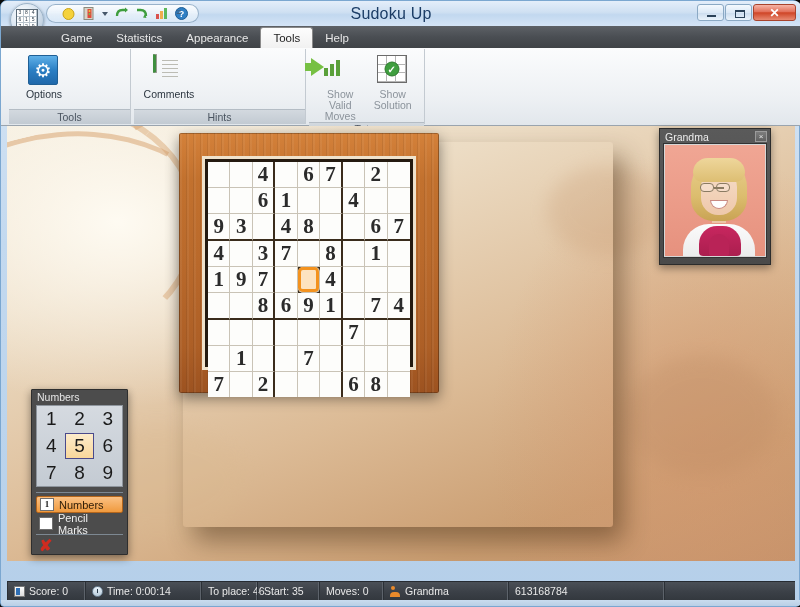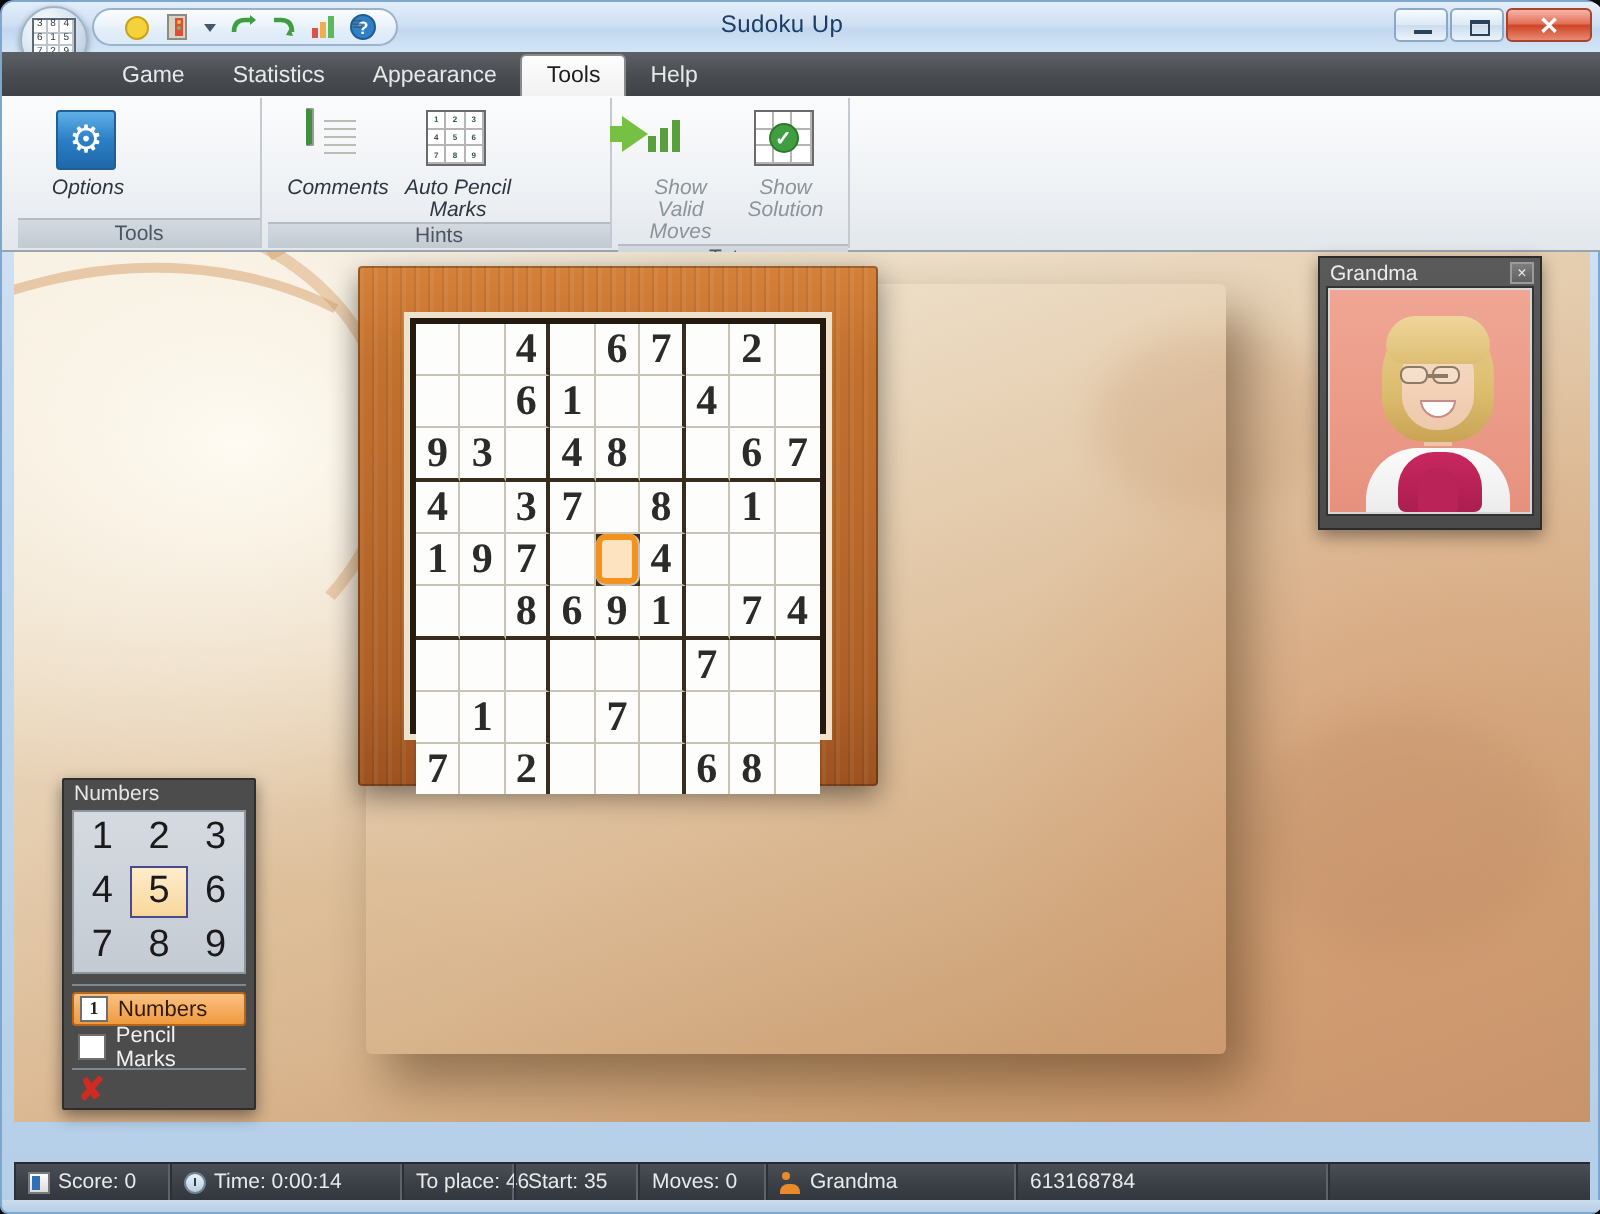--- a/index.html
+++ b/index.html
@@ -18,21 +18,21 @@
   }
 
   
   #titlebar {
     position: absolute; left: 0; top: 0; width: 800px; height: 25px;
     background: linear-gradient(180deg,#e4eefa 0%,#cfe0f2 45%,#c2d8ef 55%,#d4e4f6 100%);
     border-radius: 6px 6px 0 0;
   }
   #title-text {
     position: absolute; left: 0; top: 4px; width: 780px; text-align: center;
-    font-size: 12px; color: #1c3d66; letter-spacing: .2px;
+    font-size: 16px; color: #1c3d66; letter-spacing: .2px;
   }
   #app-orb {
     position: absolute; left: 9px; top: 2px; width: 34px; height: 34px;
     border-radius: 50%;
     background: radial-gradient(circle at 35% 30%, #fafcfe 0%, #dce7f2 45%, #a8bccf 100%);
     border: 1px solid #9db4c9;
     box-shadow: 0 1px 3px rgba(0,0,0,.35);
     display: flex; align-items: center; justify-content: center;
   }
   #app-orb .grid9 {
@@ -116,21 +116,21 @@
     height: 15px; font-size: 10.5px; color: #4b5561; text-align: center;
     background: linear-gradient(180deg,#d3d9df,#c2cad2);
     border-top: 1px solid #b4bcc4;
     display: flex; align-items: center; justify-content: center;
   }
   .ritem {
     width: 58px; display: flex; flex-direction: column; align-items: center; gap: 2px;
     padding-top: 2px; cursor: default;
   }
   .ritem .ico { width: 32px; height: 32px; position: relative; }
-  .ritem .lbl { font-size: 10.5px; color: #2c3640; text-align: center; line-height: 11px; font-style: italic; }
+  .ritem .lbl { font-size: 10.5px; color: #2c3640; text-align: center; line-height: 11px; }
   .ritem.dim .lbl { color: #8b939b; }
 
   
   .ico-gear {
     width:30px;height:30px;border:1px solid #1f5f95;border-radius:2px;
     background:linear-gradient(180deg,#5fb0e8 0%,#2b7fc4 50%,#1f68aa 100%);
     display:flex;align-items:center;justify-content:center;color:#fff;font-size:19px;line-height:1;
   }
   .ico-people { position:relative; width:32px;height:30px; }
   .ico-people .p1, .ico-people .p2 { position:absolute; bottom:1px; }
@@ -484,36 +484,20 @@
       </div>
       <div class="rgroup-label">Tools</div>
     </div>
 
     <div class="rgroup" style="left:133px; width:172px;">
       <div class="rgroup-items">
         <div class="ritem">
           <span class="ico"><span class="ico-note"></span></span>
           <span class="lbl">Comments</span>
         </div>
-        <div class="ritem">
-          <span class="ico">
-            <span class="ico-pmarks">
-                <b>1</b>
-                <b>2</b>
-                <b>3</b>
-                <b>4</b>
-                <b>5</b>
-                <b>6</b>
-                <b>7</b>
-                <b>8</b>
-                <b>9</b>
-              </span>
-          </span>
-          <span class="lbl">Auto Pencil Marks</span>
-        </div>
       </div>
       <div class="rgroup-label">Hints</div>
     </div>
 
     <div class="rgroup" style="left:308px; width:116px;">
       <div class="rgroup-items">
         <div class="ritem dim">
           <span class="ico">
             <span class="ico-arrow">
               <span class="bars">

